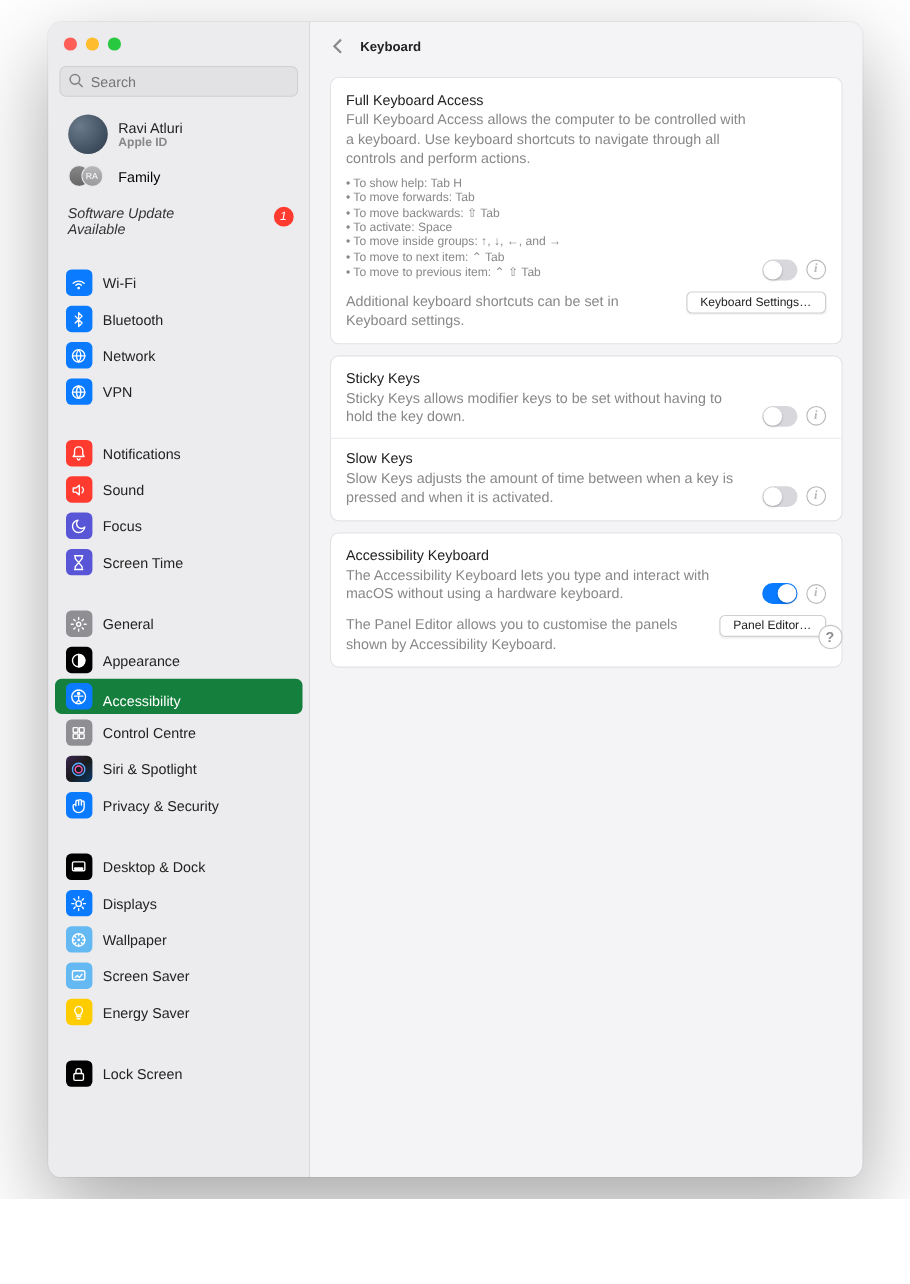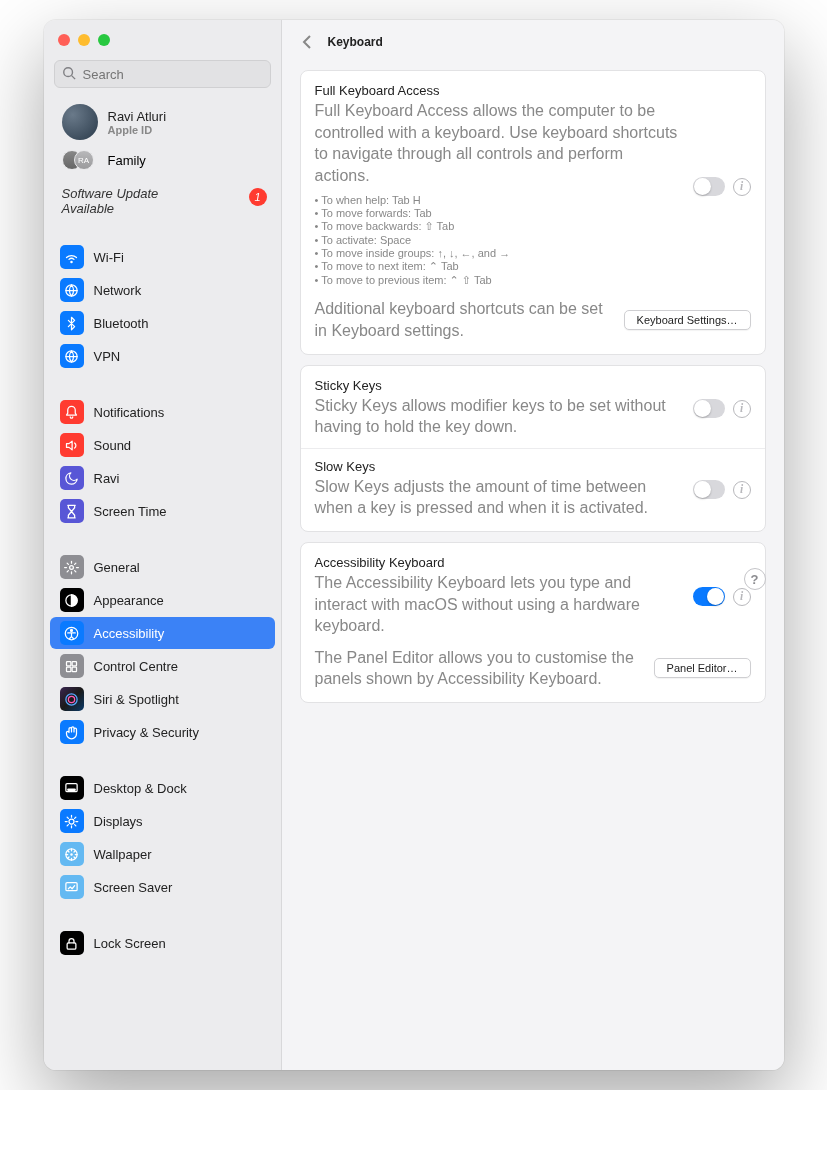--- a/index.html
+++ b/index.html
@@ -102,21 +102,21 @@
   .item {
     display: flex; align-items: center;
     gap: 10px;
     padding: 4px 10px;
     margin: 1px 6px;
     border-radius: 6px;
     font-size: 13px;
     color: #222;
     cursor: default;
   }
-  .item.selected { background: #3b82f6; color: #fff; }
+  .item.selected { background: #15803d; color: #fff; align-items: flex-end; }
   .item .icn {
     width: 24px; height: 24px; border-radius: 5px;
     display: flex; align-items: center; justify-content: center;
     font-size: 14px;
     color: #fff;
     flex-shrink: 0;
   }
   .i-blue   { background: #0a7aff; }
   .i-red    { background: #ff3b30; }
   .i-purpl  { background: #5856d6; }
@@ -152,26 +152,26 @@
     background: #fff;
     border: 1px solid #e2e2e4;
     border-radius: 8px;
     margin: 10px 18px;
     padding: 12px 14px;
     font-size: 13px;
     color: #222;
   }
   .row {
     display: flex;
-    align-items: center;
+    align-items: flex-end;
     gap: 10px;
   }
   .row .left { flex: 1; }
   .title { font-size: 13px; color: #222; margin-bottom: 2px; }
-  .desc { font-size: 16px; color: #888; line-height: 1.35; }
+  .desc { font-size: 13px; color: #888; line-height: 1.35; }
   .bullets { font-size: 11px; color: #888; margin-top: 8px; }
   .bullets div { margin-bottom: 1px; }
   .controls { display: flex; align-items: center; gap: 8px; padding-top: 2px; }
   .toggle {
     width: 32px; height: 19px; border-radius: 10px;
     background: #d8d8dc; position: relative;
   }
   .toggle::after {
     content: ""; position: absolute; width: 17px; height: 17px;
     border-radius: 50%; background: #fff; top: 1px; left: 1px;
@@ -184,21 +184,21 @@
     border: 1.5px solid #b8b8bc;
     color: #b8b8bc;
     font-family: Georgia, serif;
     font-style: italic;
     font-size: 11.5px; font-weight: 600;
     display: flex; align-items: center; justify-content: center;
     line-height: 1;
   }
   .card hr { border: none; border-top: 1px solid #ececee; margin: 10px -14px; }
   .footrow {
-    display: flex; align-items: center; gap: 10px;
+    display: flex; align-items: flex-start; gap: 10px;
     margin-top: 10px;
   }
   .footrow .desc { flex: 1; }
   .btn {
     background: #fff;
     border: 1px solid #cfcfd2;
     border-radius: 5px;
     padding: 3px 12px;
     font-size: 11px;
     color: #222;
@@ -265,37 +265,37 @@
               <path d="M4 12a12 12 0 0 1 16 0"></path>
               <path d="M8 15a6 6 0 0 1 8 0"></path>
               <circle cx="12" cy="19" r="1" fill="currentColor"></circle>
             </svg>
           </div>
           <span>Wi-Fi</span>
         </div>
         <div class="item">
           <div class="icn i-blue">
             <svg width="15" height="15" viewBox="0 0 24 24" fill="none" stroke="currentColor" stroke-width="2" stroke-linecap="round" stroke-linejoin="round">
+              <path d="M7 7l10 10-5 5V2l5 5L7 17"></path>
+            </svg>
+          </div>
+          <span>Bluetooth</span>
+        </div>
+        <div class="item">
+          <div class="icn i-blue">
+            <svg width="15" height="15" viewBox="0 0 24 24" fill="none" stroke="currentColor" stroke-width="2" stroke-linecap="round" stroke-linejoin="round">
               <circle cx="12" cy="12" r="9"></circle>
               <path d="M3 12h18M12 3a14 14 0 0 1 0 18M12 3a14 14 0 0 0 0 18"></path>
             </svg>
           </div>
           <span>Network</span>
         </div>
         <div class="item">
           <div class="icn i-blue">
             <svg width="15" height="15" viewBox="0 0 24 24" fill="none" stroke="currentColor" stroke-width="2" stroke-linecap="round" stroke-linejoin="round">
-              <path d="M7 7l10 10-5 5V2l5 5L7 17"></path>
-            </svg>
-          </div>
-          <span>Bluetooth</span>
-        </div>
-        <div class="item">
-          <div class="icn i-blue">
-            <svg width="15" height="15" viewBox="0 0 24 24" fill="none" stroke="currentColor" stroke-width="2" stroke-linecap="round" stroke-linejoin="round">
               <circle cx="12" cy="12" r="9"></circle>
               <path d="M3 12h18M12 3a14 14 0 0 1 0 18M12 3a14 14 0 0 0 0 18"></path>
             </svg>
           </div>
           <span>VPN</span>
         </div>
       </div>
     <div class="sep"></div>
     <div class="group" id="g2">
         <div class="item">
@@ -315,21 +315,21 @@
             </svg>
           </div>
           <span>Sound</span>
         </div>
         <div class="item">
           <div class="icn i-purpl">
             <svg width="15" height="15" viewBox="0 0 24 24" fill="none" stroke="currentColor" stroke-width="2" stroke-linecap="round" stroke-linejoin="round">
               <path d="M21 13A9 9 0 1 1 11 3a7 7 0 0 0 10 10z"></path>
             </svg>
           </div>
-          <span>Ravi</span>
+          <span>Focus</span>
         </div>
         <div class="item">
           <div class="icn i-purpl">
             <svg width="15" height="15" viewBox="0 0 24 24" fill="none" stroke="currentColor" stroke-width="2" stroke-linecap="round" stroke-linejoin="round">
               <path d="M6 2h12M6 22h12M7 2v4l5 6-5 6v4M17 2v4l-5 6 5 6v4"></path>
             </svg>
           </div>
           <span>Screen Time</span>
         </div>
       </div>
@@ -424,20 +424,28 @@
           <span>Wallpaper</span>
         </div>
         <div class="item">
           <div class="icn i-lblue">
             <svg width="15" height="15" viewBox="0 0 24 24" fill="none" stroke="currentColor" stroke-width="2" stroke-linecap="round" stroke-linejoin="round">
               <rect x="3" y="4" width="18" height="13" rx="2"></rect>
               <path d="M7 14l3-3 3 3 4-5"></path>
             </svg>
           </div>
           <span>Screen Saver</span>
+        </div>
+        <div class="item">
+          <div class="icn i-yellow">
+            <svg width="15" height="15" viewBox="0 0 24 24" fill="none" stroke="currentColor" stroke-width="2" stroke-linecap="round" stroke-linejoin="round">
+              <path d="M9 18h6M10 21h4M12 3a6 6 0 0 0-4 10c.7.7 1 1.5 1 2.5h6c0-1 .3-1.8 1-2.5A6 6 0 0 0 12 3z"></path>
+            </svg>
+          </div>
+          <span>Energy Saver</span>
         </div>
       </div>
     <div class="sep"></div>
     <div class="group" id="g5">
         <div class="item">
           <div class="icn i-black">
             <svg width="15" height="15" viewBox="0 0 24 24" fill="none" stroke="currentColor" stroke-width="2" stroke-linecap="round" stroke-linejoin="round">
               <rect x="5" y="11" width="14" height="10" rx="2"></rect>
               <path d="M8 11V8a4 4 0 0 1 8 0v3"></path>
             </svg>
@@ -454,21 +462,21 @@
         </svg>
       <span>Keyboard</span>
     </div>
 
     <div class="card">
       <div class="row">
         <div class="left">
           <div class="title">Full Keyboard Access</div>
           <div class="desc">Full Keyboard Access allows the computer to be controlled with a keyboard. Use keyboard shortcuts to navigate through all controls and perform actions.</div>
           <div class="bullets">
-            <div>• To when help: Tab H</div>
+            <div>• To show help: Tab H</div>
             <div>• To move forwards: Tab</div>
             <div>• To move backwards: ⇧ Tab</div>
             <div>• To activate: Space</div>
             <div>• To move inside groups: ↑, ↓, ←, and →</div>
             <div>• To move to next item: ⌃ Tab</div>
             <div>• To move to previous item: ⌃ ⇧ Tab</div>
           </div>
         </div>
         <div class="controls">
           <div class="toggle"></div>

